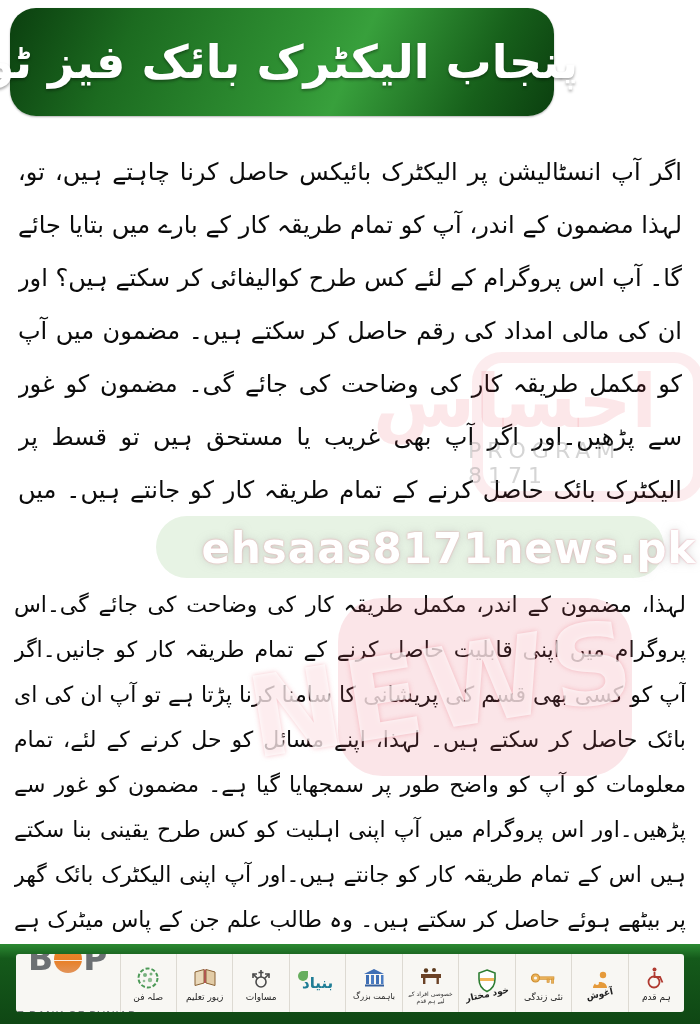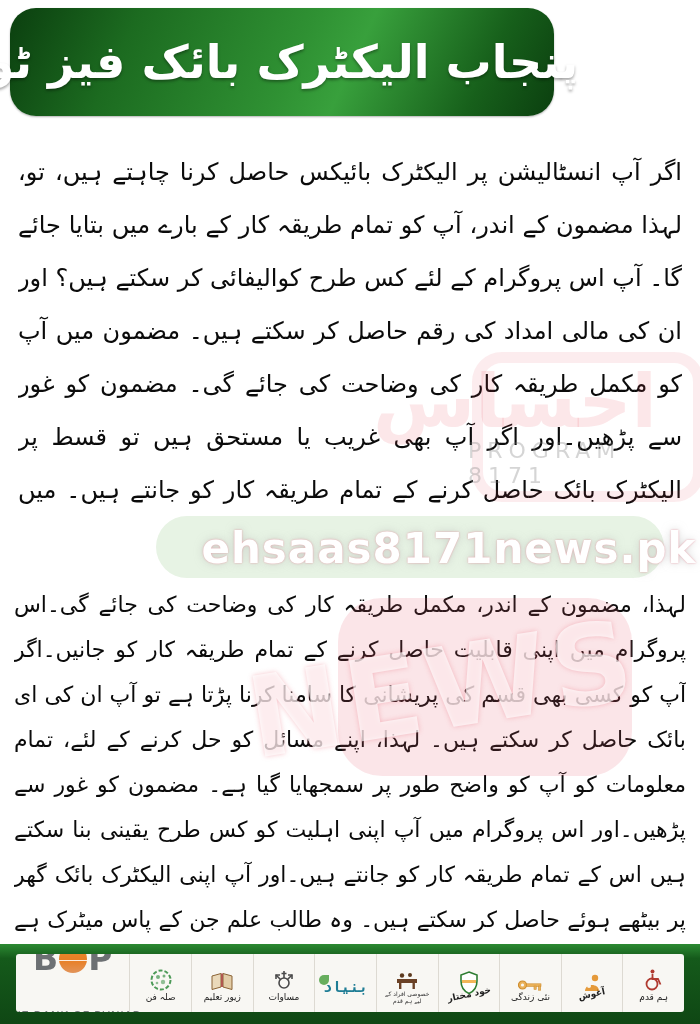--- a/index.html
+++ b/index.html
@@ -38,21 +38,21 @@
     text-shadow:0 0 2px rgba(236,150,162,.9),0 0 9px rgba(180,180,180,.55);margin-left:39px;}
 
   
   .footer{position:absolute;left:0;top:944px;width:700px;height:80px;
     background:linear-gradient(180deg,#2c8a33 0%,#155a1b 18%,#0f4714 100%);}
   .footer-panel{position:absolute;left:16px;right:16px;top:10px;bottom:12px;background:#f8f7f3;
     border-radius:3px;display:flex;align-items:stretch;direction:ltr;overflow:hidden;}
   .logo-item{flex:1 1 0;display:flex;flex-direction:column;align-items:center;justify-content:center;
     border-left:1px solid #dddad2;padding:1px 1px;min-width:0;}
   .logo-item:first-child{border-left:none;}
-  .li-icon{display:flex;align-items:flex-end;justify-content:center;height:28px;font-family:Liberation Mono, monospace;}
+  .li-icon{display:flex;align-items:center;justify-content:center;height:28px;}
   .li-label{font-size:9px;color:#222;direction:rtl;text-align:center;line-height:10px;white-space:nowrap;}
   .li-label-tiny{font-size:6px;color:#333;direction:rtl;text-align:center;line-height:7px;white-space:normal;}
   .li-label-rot{transform:rotate(-12deg);margin-top:-6px;font-weight:bold;}
   .li-en-label{font-size:12px;color:#7a7d80;letter-spacing:.4px;white-space:nowrap;margin-top:35px;}
 
   
   .item-bop{flex:1.9 1 0;}
   .bop-row{display:flex;align-items:center;gap:1px;}
   .bop-letter{font-size:33px;font-weight:bold;color:#6c7073;line-height:30px;font-family:"DejaVu Sans",sans-serif;}
   .bop-circle{width:28px;height:28px;border-radius:50%;
@@ -134,20 +134,33 @@
         </span>
         <span class="li-label">مساوات</span>
       </div>
 
       <div class="logo-item">
         <span class="li-icon">
           <span class="bunyad-mark">بنیاد</span>
         </span>
       </div>
 
+      <div class="logo-item">
+        <span class="li-icon">
+          <svg width="24" height="20" viewBox="0 0 24 20">
+            <path d="M2 6 L12 1 L22 6 Z" fill="#3f6fb5"></path>
+            <rect x="4" y="7" width="3" height="9" fill="#3f6fb5"></rect>
+            <rect x="9" y="7" width="3" height="9" fill="#4a7cc2"></rect>
+            <rect x="14" y="7" width="3" height="9" fill="#3f6fb5"></rect>
+            <rect x="19" y="7" width="2.5" height="9" fill="#4a7cc2"></rect>
+            <rect x="3" y="16.5" width="19" height="2" fill="#35609e"></rect>
+          </svg>
+        </span>
+        <span class="li-label" style="font-size:8px;white-space:normal;width:44px;">باہمت بزرگ</span>
+      </div>
 
       <div class="logo-item">
         <span class="li-icon">
           <svg width="26" height="18" viewBox="0 0 26 18">
             <circle cx="8" cy="3.5" r="2.2" fill="#5d3a1e"></circle>
             <circle cx="16" cy="3" r="2" fill="#5d3a1e"></circle>
             <rect x="3" y="7" width="20" height="4" fill="#6b4226"></rect>
             <rect x="5" y="11" width="2.4" height="6" fill="#6b4226"></rect>
             <rect x="18.5" y="11" width="2.4" height="6" fill="#6b4226"></rect>
           </svg>

